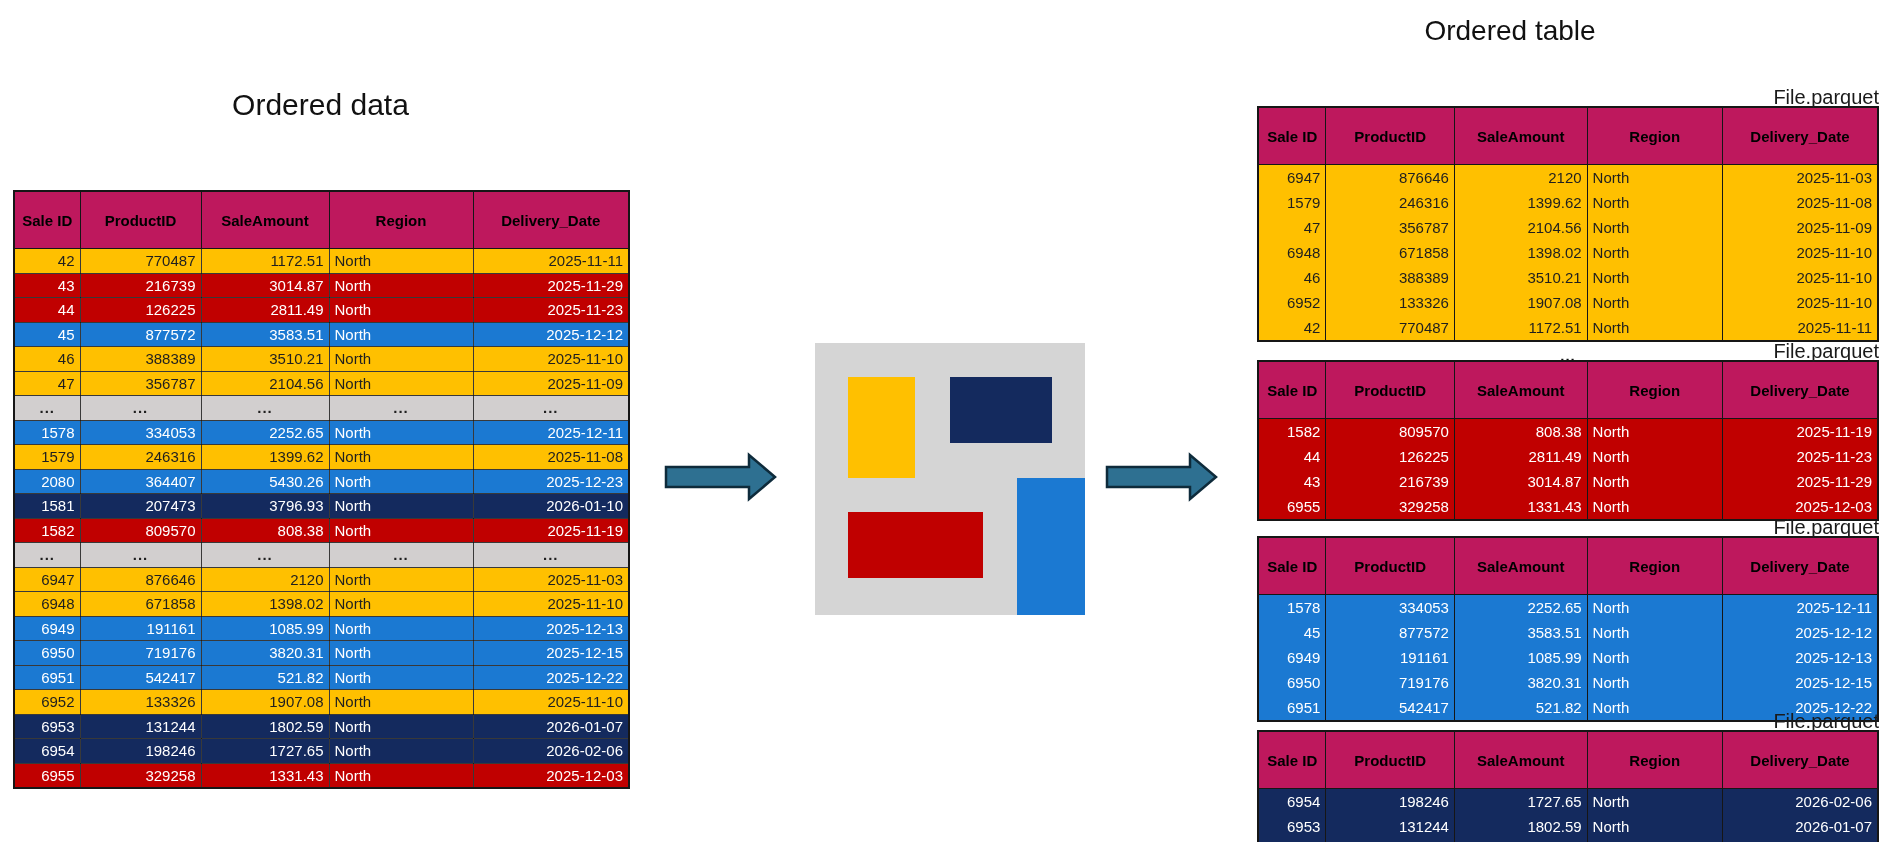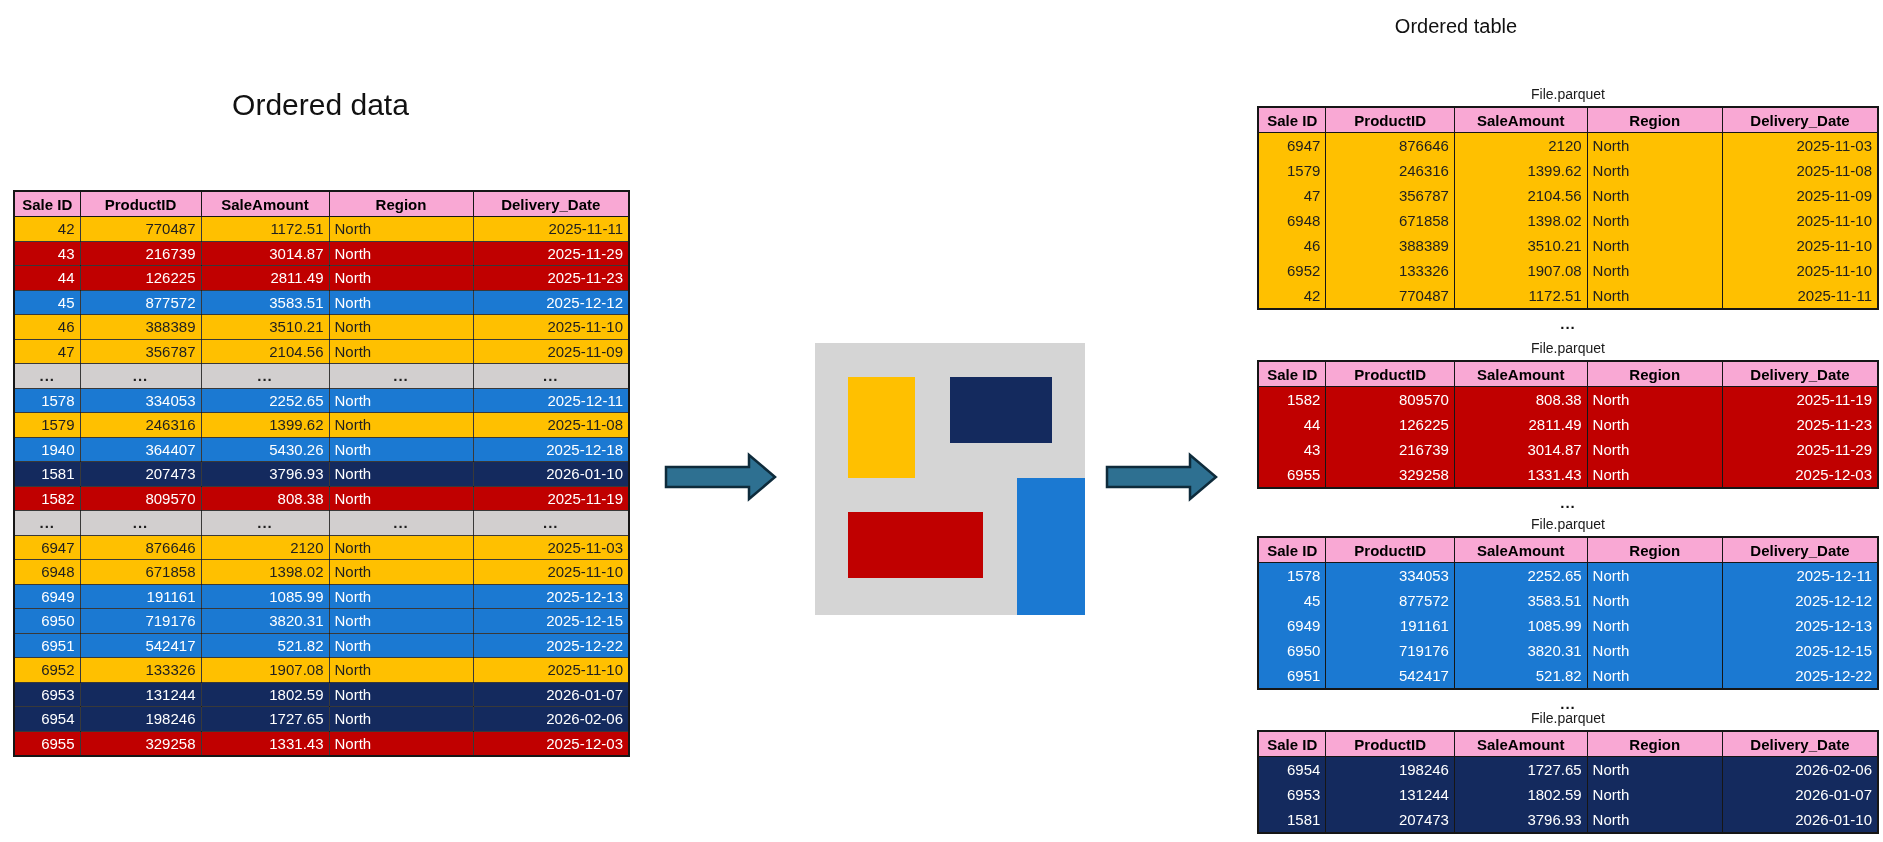--- a/index.html
+++ b/index.html
@@ -1,37 +1,37 @@
 <!DOCTYPE html>
 <html><head>
 <meta charset="utf-8">
 <style>
   html,body{margin:0;padding:0;background:#ffffff;font-family:"Liberation Sans",sans-serif;color:#1a1a1a;}
   .canvas{position:relative;width:1883px;height:842px;background:#ffffff;overflow:hidden;}
 
   .big-title{position:absolute;text-align:center;font-weight:400;color:#111;}
   .source-title{left:13px;top:88px;width:615px;font-size:30px;}
   .algo-title{left:810px;top:241px;width:280px;font-size:30px;line-height:1.2;}
-  .ordered-title{left:1276px;top:15px;width:360px;font-size:20px;}
+  .ordered-title{left:1330px;top:15px;width:360px;font-size:28px;}
 
   table{border-collapse:collapse;table-layout:fixed;font-size:15px;border:2px solid #161616;}
-  th{background:#f9a8d4;color:#000;font-weight:bold;border:1px solid #161616;height:24px;padding:0 4px;font-size:15px;text-align:center;overflow:hidden;white-space:nowrap;}
+  th{background:#be185d;color:#000;font-weight:bold;border:1px solid #161616;height:24px;padding:16px 4px;font-size:15px;text-align:center;overflow:hidden;white-space:nowrap;}
   td{overflow:hidden;white-space:nowrap;}
   td.c0,td.c1,td.c2,td.c4{text-align:right;}
   td.c3{text-align:left;}
   td.dots{text-align:center;font-weight:bold;letter-spacing:1px;}
 
   .left-table{position:absolute;left:13px;top:190px;}
   .left-table td{height:23.5px;border:1px solid rgba(22,22,22,0.85);padding:0 5px;}
   .left-table col.c0{width:66px}.left-table col.c1{width:121px}
   .left-table col.c2{width:128px}.left-table col.c3{width:144px}
   .left-table col.c4{width:156px}
 
   .pq-group{position:absolute;left:1257px;width:622px;}
-  .pq-caption{text-align:center;font-size:14px;height:18px;margin-bottom:2px;color:#1a1a1a;}
+  .pq-caption{text-align:right;font-size:20px;height:18px;margin-bottom:2px;color:#1a1a1a;}
   .pq-table td{height:25px;border-top:none;border-bottom:none;border-left:1px solid #161616;border-right:1px solid #161616;padding:0 5px;}
   .pq-table col.c0{width:68px}.pq-table col.c1{width:129px}
   .pq-table col.c2{width:133px}.pq-table col.c3{width:136px}
   .pq-table col.c4{width:156px}
   .pq-dots{text-align:center;font-weight:bold;font-size:15px;margin-top:5px;letter-spacing:1px;color:#111;}
 
   .algo-box{position:absolute;left:815px;top:343px;width:270px;height:272px;}
   .cluster{position:absolute;}
   .cluster-yellow{left:33px;top:34px;width:67px;height:101px;}
   .cluster-navy{left:135px;top:34px;width:102px;height:66px;}
@@ -124,25 +124,25 @@
           <td class="c4" style="background: rgb(27, 121, 210); color: rgb(255, 255, 255);">2025-12-11</td>
         </tr>
         <tr>
           <td class="c0" style="background: rgb(255, 192, 0); color: rgb(31, 31, 31);">1579</td>
           <td class="c1" style="background: rgb(255, 192, 0); color: rgb(31, 31, 31);">246316</td>
           <td class="c2" style="background: rgb(255, 192, 0); color: rgb(31, 31, 31);">1399.62</td>
           <td class="c3" style="background: rgb(255, 192, 0); color: rgb(31, 31, 31);">North</td>
           <td class="c4" style="background: rgb(255, 192, 0); color: rgb(31, 31, 31);">2025-11-08</td>
         </tr>
         <tr>
-          <td class="c0" style="background: rgb(27, 121, 210); color: rgb(255, 255, 255);">1940</td>
+          <td class="c0" style="background: rgb(27, 121, 210); color: rgb(255, 255, 255);">2080</td>
           <td class="c1" style="background: rgb(27, 121, 210); color: rgb(255, 255, 255);">364407</td>
           <td class="c2" style="background: rgb(27, 121, 210); color: rgb(255, 255, 255);">5430.26</td>
           <td class="c3" style="background: rgb(27, 121, 210); color: rgb(255, 255, 255);">North</td>
-          <td class="c4" style="background: rgb(27, 121, 210); color: rgb(255, 255, 255);">2025-12-18</td>
+          <td class="c4" style="background: rgb(27, 121, 210); color: rgb(255, 255, 255);">2025-12-23</td>
         </tr>
         <tr>
           <td class="c0" style="background: rgb(20, 42, 94); color: rgb(255, 255, 255);">1581</td>
           <td class="c1" style="background: rgb(20, 42, 94); color: rgb(255, 255, 255);">207473</td>
           <td class="c2" style="background: rgb(20, 42, 94); color: rgb(255, 255, 255);">3796.93</td>
           <td class="c3" style="background: rgb(20, 42, 94); color: rgb(255, 255, 255);">North</td>
           <td class="c4" style="background: rgb(20, 42, 94); color: rgb(255, 255, 255);">2026-01-10</td>
         </tr>
         <tr>
           <td class="c0" style="background: rgb(192, 0, 0); color: rgb(255, 255, 255);">1582</td>

